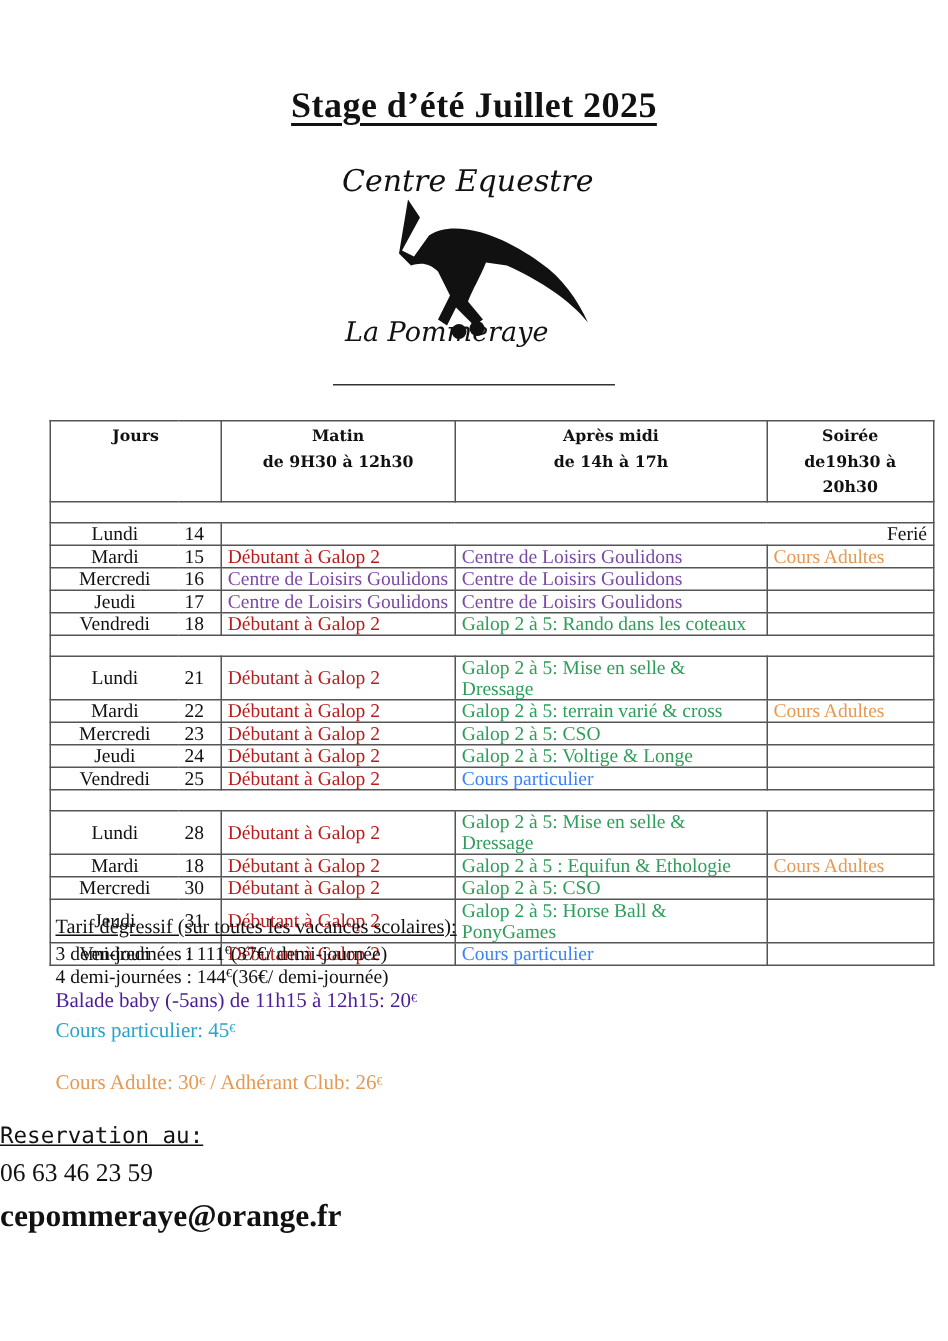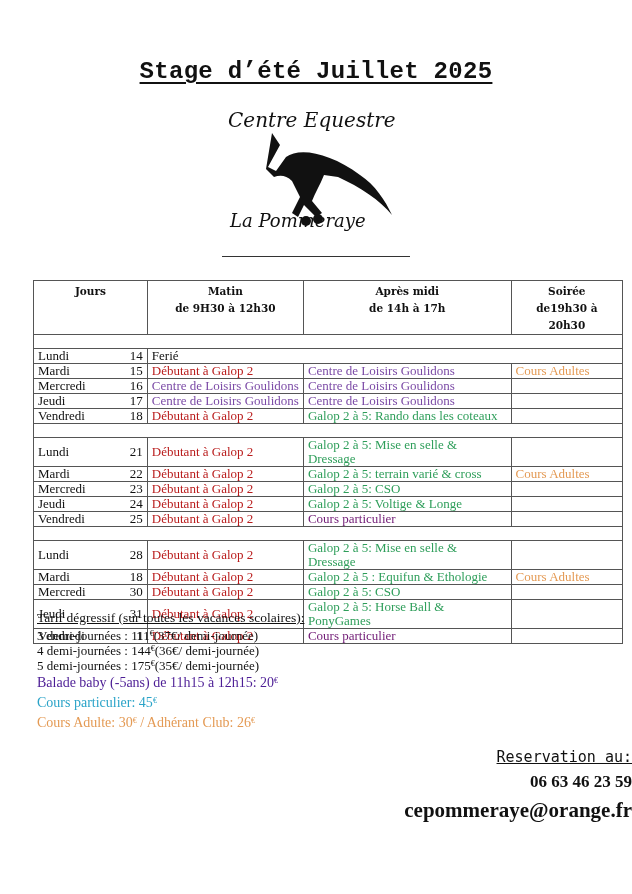--- a/index.html
+++ b/index.html
@@ -1,46 +1,46 @@
 <!DOCTYPE html>
 <html><head>
 <meta charset="utf-8">
 <style>
   html, body { margin:0; padding:0; background:#fff; }
   body { width:632px; height:894px; position:relative; overflow:hidden; font-family:"Liberation Serif", serif; color:#111; }
-  .title { position:absolute; left:0; right:0; top:58px; text-align:center; font-family:Liberation Mono, monospace; font-weight:bold; font-size:24px; letter-spacing:0.3px; }
+  .title { position:absolute; left:0; right:0; top:58px; text-align:center; font-family:Liberation Serif, serif; font-weight:bold; font-size:24px; letter-spacing:0.3px; }
   .title span { text-decoration:underline; text-decoration-thickness:2px; text-underline-offset:4px; }
   .logo { position:absolute; left:220px; top:105px; width:200px; height:150px; }
   .logo-line { position:absolute; left:222px; top:256px; width:188px; height:0; border-top:1px solid #333; }
   table.sched { position:absolute; left:33px; top:280px; width:590px; border-collapse:collapse; font-size:13px; }
   table.sched td, table.sched th { border:1px solid #555; padding:0 4px; line-height:14px; height:14px; }
   table.sched th { font-weight:bold; font-family:"DejaVu Serif", serif; font-size:10.5px; vertical-align:top; padding-top:2px; line-height:17px; height:44px; text-align:center; }
-  .c-day { width:78px; }
-  .c-num { width:20px; text-align:right; border-left:none !important; }
+  .c-day { width:78px;text-align:center; }
+  .c-num { width:20px; text-align:left; border-left:none !important; }
   td.day { border-right:none !important; }
   .c-matin { width:150px; }
   .c-apres { width:203px; }
   .c-soir { width:104px; }
   tr.gap td { height:13px; }
   .red { color:#b91c1c; }
   .purple { color:#7b4aa6; }
   .green { color:#2e9e5a; }
-  .cyan { color:#701a75; }
+  .cyan { color:#3b82f6; }
   .orange { color:#e49a54; }
-  .center { text-align:left; }
+  .center { text-align:right; }
   .tarif { position:absolute; left:37px; top:610px; font-size:13px; line-height:15px; }
   .tarif-head { font-family:Liberation Serif, serif; font-size:13.5px; text-decoration:underline; margin-bottom:3px; }
   .tarif .line { white-space:nowrap; }
   sup { font-size:8px; vertical-align:top; position:relative; top:-2px; }
   .pink { color:#4c1d95; font-size:14px; line-height:20px; }
   .cyan2 { color:#2aa3c8; font-size:14px; line-height:20px; }
-  .orange2 { color:#e49a54; font-size:14px; line-height:20px; }
-  .resa { position:absolute; left:0; right:0; top:748px; text-align:right; }
+  .orange2 { color:#e49a54; font-size:14px; line-height:20px;margin-top:15px; }
+  .resa { position:absolute; left:0; right:0; top:748px; text-align:left; }
   .resa-label { font-family:"DejaVu Sans Mono", monospace; font-size:15px; text-decoration:underline; }
-  .phone { font-weight:bold; font-size:17px; margin-top:6px; }
+  .phone { font-weight:normal; font-size:17px; margin-top:6px; }
   .email { font-weight:bold; font-size:21px; margin-top:6px; }
 </style>
 </head>
 <body>
 
 <div class="title"><span>Stage d’été Juillet 2025</span></div>
 
 <svg class="logo" viewBox="0 0 200 150">
   <text x="8" y="22" font-family="DejaVu Serif, serif" font-style="italic" font-size="20" fill="#111">Centre Equestre</text>
   <g>
@@ -175,21 +175,20 @@
         <td class="c-soir orange"></td>
       </tr>
     </tbody>
 </table>
 
 <div class="tarif">
   <div class="tarif-head">Tarif dégressif  (sur toutes les vacances scolaires):</div>
   <div id="tarif-lines">
       <div class="line"><span>3 demi-journées : 111</span><sup>€</sup><span>(37€/ demi-journée)</span><sup></sup></div>
       <div class="line"><span>4 demi-journées : 144</span><sup>€</sup><span>(36€/ demi-journée)</span><sup></sup></div>
-      <div class="line"><span>5 demi-journées : 175</span><sup>€</sup><span>(35€/ demi-journée)</span><sup></sup></div>
     </div>
   <div class="pink"><span>Balade baby (-5ans) de 11h15 à 12h15: 20</span><sup>€</sup></div>
   <div class="cyan2"><span>Cours particulier: 45</span><sup>€</sup></div>
   <div class="orange2"><span>Cours Adulte: 30</span><sup>€</sup><span> / Adhérant Club: 26</span><sup>€</sup></div>
 </div>
 
 <div class="resa">
   <div class="resa-label">Reservation au:</div>
   <div class="phone">06 63 46 23 59</div>
   <div class="email">cepommeraye@orange.fr</div>

